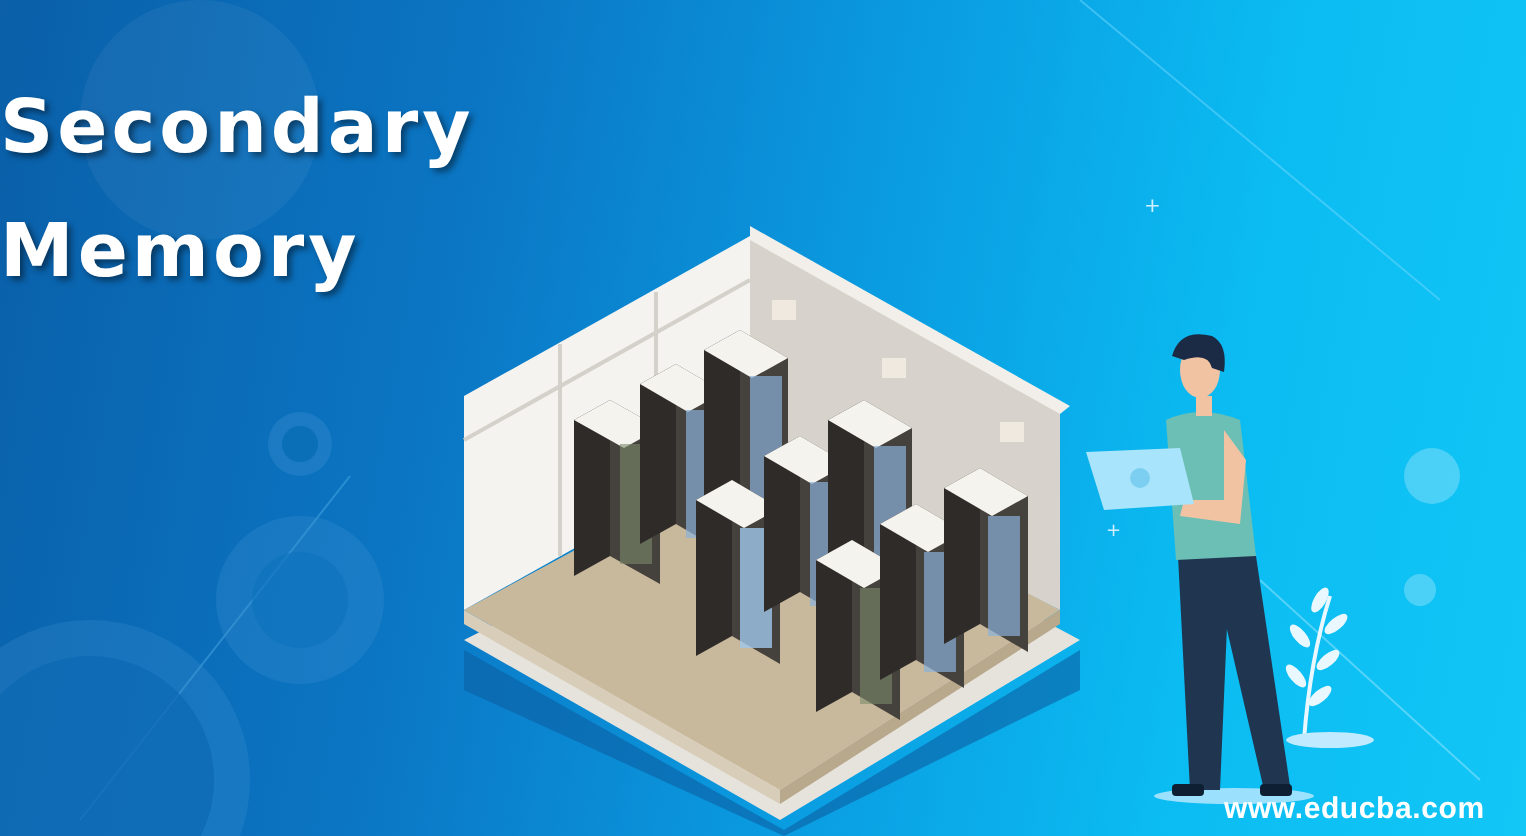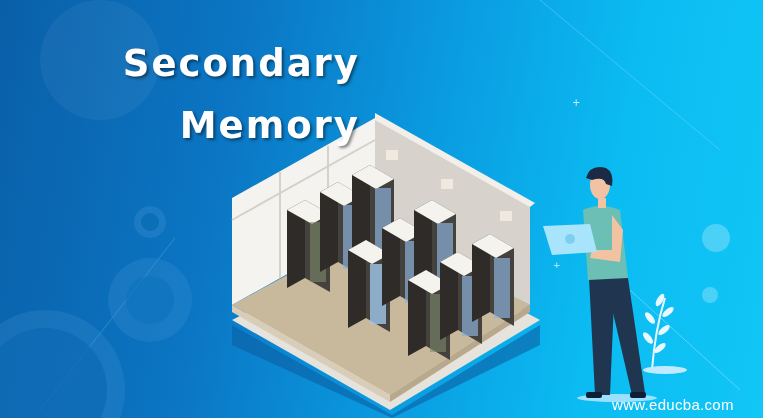--- a/index.html
+++ b/index.html
@@ -1,25 +1,25 @@
 <!DOCTYPE html>
 <html><head>
 <meta charset="utf-8">
 <style>
   html, body { margin:0; padding:0; }
   body { width:763px; height:418px; overflow:hidden; position:relative;
     background: linear-gradient(100deg, #0a5fa8 0%, #0b76c4 30%, #0a9be0 55%, #0bbcf2 78%, #12c6f6 100%);
     font-family: "DejaVu Sans", sans-serif; }
   .abs { position:absolute; }
-  .title { left:0; width:360px; text-align:right; color:#fff; font-weight:bold;
+  .title { left:0; width:360px; text-align:left; color:#fff; font-weight:bold;
     font-family:"DejaVu Sans", sans-serif; font-size:37px; letter-spacing:2px;
     text-shadow: 2px 2px 3px rgba(0,0,0,0.45); line-height:44px; }
   .t1 { top:42px; }
   .t2 { top:104px; }
-  .url { left:612px; top:396px; color:#fff; font-size:15px; font-family:"Liberation Sans", sans-serif; font-weight:normal; letter-spacing:0.3px; }
+  .url { left:612px; top:396px; color:#fff; font-size:15px; font-family:"Liberation Sans", sans-serif; font-weight:bold; letter-spacing:0.3px; }
   svg { position:absolute; left:0; top:0; }
 </style>
 </head>
 <body>
 
 <svg width="763" height="418" viewBox="0 0 763 418">
 
   <line x1="540" y1="0" x2="720" y2="150" stroke="#6fd8ff" stroke-opacity="0.5" stroke-width="1"></line>
   <line x1="630" y1="290" x2="740" y2="390" stroke="#9be7ff" stroke-opacity="0.5" stroke-width="1"></line>
   <line x1="40" y1="410" x2="175" y2="238" stroke="#5bb8ee" stroke-opacity="0.4" stroke-width="1"></line>

